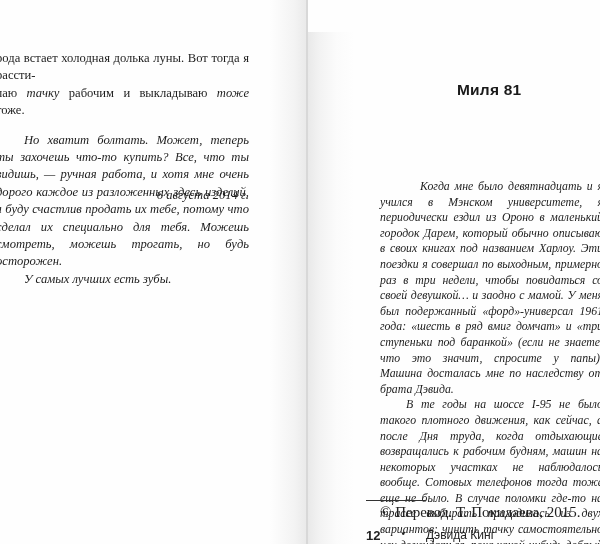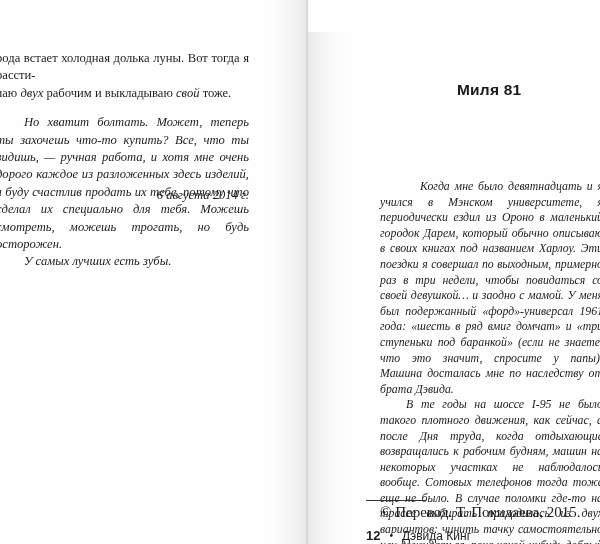--- a/index.html
+++ b/index.html
@@ -24,32 +24,32 @@
   .italic { font-style: italic; }
   .date { position: absolute; left: -4px; top: 188px; width: 253px; text-align: right; font-style: italic; font-size: 12.6px; }
 
   
   .chapter-title { position: absolute; left: 150px; top: 49px; font-family: "Liberation Sans", "DejaVu Sans", sans-serif; font-weight: bold; font-size: 15.5px; color: #1a1a1a; letter-spacing: 0.2px; }
   .right-text { position: absolute; left: 73px; top: 147px; width: 223px; font-size: 11.8px; line-height: 15.6px; font-style: italic; }
   .right-text p { margin: 0; text-align: justify; text-indent: 26px; }
   .right-text p.first { text-indent: 40px; }
   .fn-rule { position: absolute; left: 59px; top: 468px; width: 60px; height: 1px; background: #333; }
   .footnote { position: absolute; left: 73px; top: 472px; font-size: 15px; color: #222; text-align: center; }
-  .running-foot { position: absolute; left: 59px; top: 496px; font-family: "Liberation Sans", "DejaVu Sans", sans-serif; font-size: 12px; color: #222; display: flex; align-items: center; gap: 9px; }
+  .running-foot { position: absolute; left: 59px; top: 496px; font-family: "Liberation Sans", "DejaVu Sans", sans-serif; font-size: 12px; color: #222; display: flex; gap: 21px; }
   .running-foot .num { font-weight: bold; font-size: 13px; }
   .running-foot .dot { font-size: 10px; }
 </style>
 </head>
 <body>
 
 <div class="spread">
 
   <div class="page page-left">
     <div class="left-text">
-      <p><span>рода встает холодная долька луны. Вот тогда я рассти-</span><br><span>лаю </span><em>двух</em><span> рабочим и выкладываю </span><em>свой</em><span> тоже.</span></p>
+      <p><span>рода встает холодная долька луны. Вот тогда я рассти-</span><br><span>лаю </span><em>тачку</em><span> рабочим и выкладываю </span><em>тоже</em><span> тоже.</span></p>
       <div class="gap"></div>
       <p class="ind italic">Но хватит болтать. Может, теперь ты захочешь что-то купить? Все, что ты видишь, — ручная работа, и хотя мне очень дорого каждое из разложенных здесь изделий, я буду счастлив продать их тебе, потому что сделал их специально для тебя. Можешь смотреть, можешь трогать, но будь осторожен.</p>
       <p class="ind italic">У самых лучших есть зубы.</p>
     </div>
     <div class="date">6 августа 2014 г.</div>
   </div>
 
   <div class="page page-right">
     <div class="chapter-title">Миля 81</div>
     <div class="right-text">

